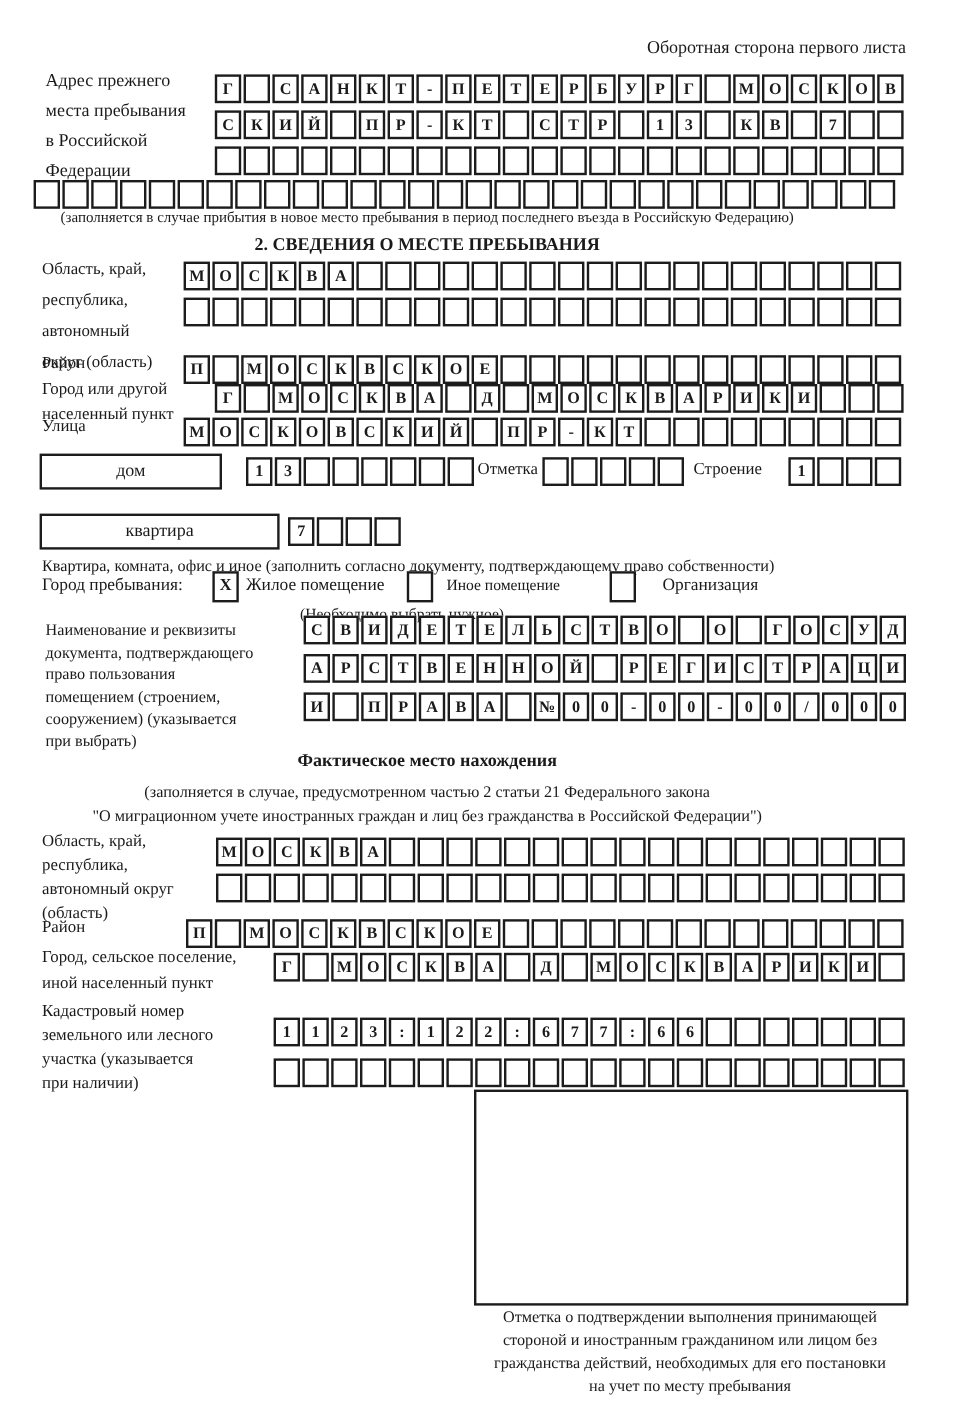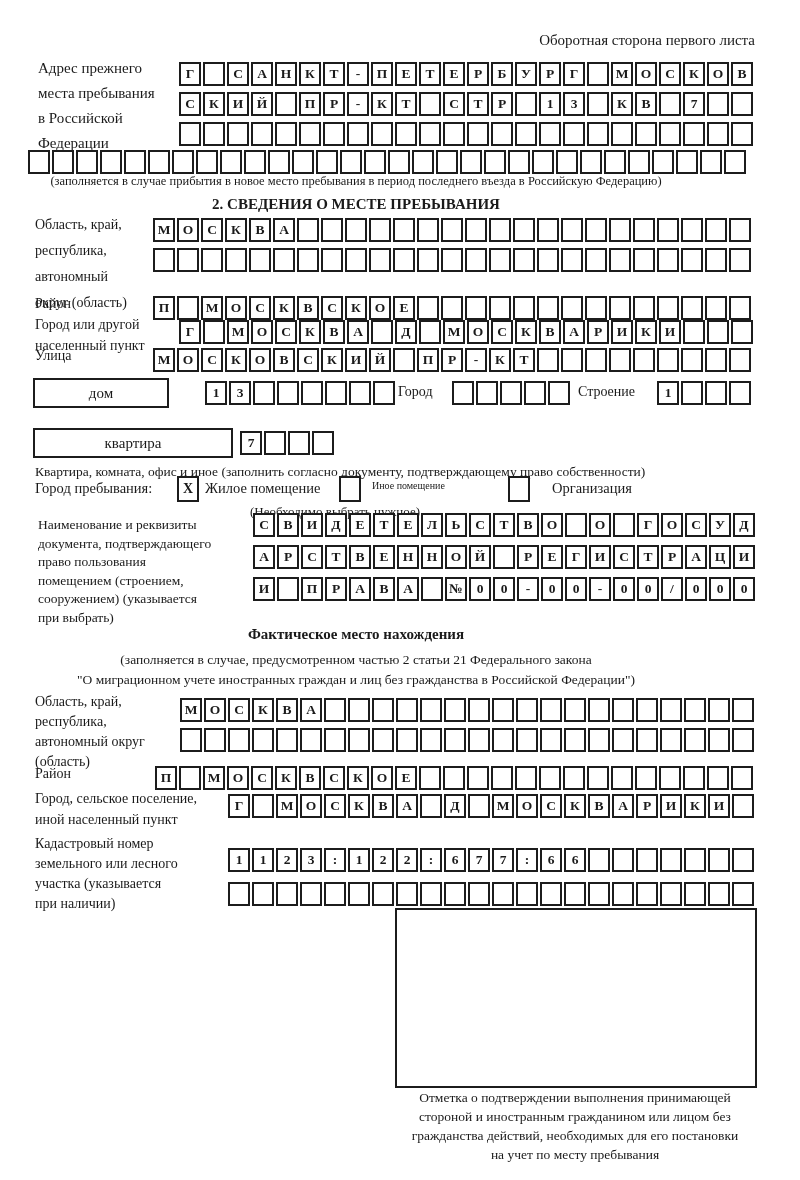--- a/index.html
+++ b/index.html
@@ -53,36 +53,36 @@
 автономный
 округ (область)</div>
 
   <div class="lbl" style="left:35px; top:292px;">Район</div>
 
   <div class="lbl" style="left:35px; top:314px; line-height:21px;">Город или другой
 населенный пункт</div>
 
   <div class="lbl" style="left:35px; top:344px;">Улица</div>
 
-  <div class="wbox" style="left:33px; top:378px; width:136px; height:30px;">дом</div>
-  <div class="abs" style="left:398px; top:384px; font-size:14px;">Город</div>
+  <div class="wbox" style="left:33px; top:378px; width:152px; height:30px;">дом</div>
+  <div class="abs" style="left:398px; top:384px; font-size:14px;">Отметка</div>
   <div class="abs" style="left:578px; top:384px; font-size:14px;">Строение</div>
 
 
   <div class="wbox" style="left:33px; top:428px; width:200px; height:30px;">квартира</div>
 
   <div class="note" style="left:35px; top:464px; font-size:13.5px;">Квартира, комната, офис и иное (заполнить согласно документу, подтверждающему право собственности)</div>
 
   <div class="abs" style="left:35px; top:480px; font-size:14.5px;">Город пребывания:</div>
 
   <div class="cb" style="left:177px; top:476px;">X</div>
   <div class="abs" style="left:205px; top:480px; font-size:14.5px;">Жилое помещение</div>
 
   <div class="cb" style="left:339px; top:476px;"></div>
-  <div class="abs" style="left:372px; top:480px; font-size:10px;text-align:center;">Иное помещение</div>
+  <div class="abs" style="left:372px; top:480px; font-size:13px;text-align:center;">Иное помещение</div>
 
   <div class="cb" style="left:508px; top:476px;"></div>
   <div class="abs" style="left:552px; top:480px; font-size:14.5px;">Организация</div>
 
   <div class="note" style="left:150px; top:504px; width:370px; text-align:center;">(Необходимо выбрать нужное)</div>
 
   <div class="lbl" style="left:38px; top:516px; line-height:18.5px; font-size:13.5px;">Наименование и реквизиты
 документа, подтверждающего
 право пользования
 помещением (строением,

